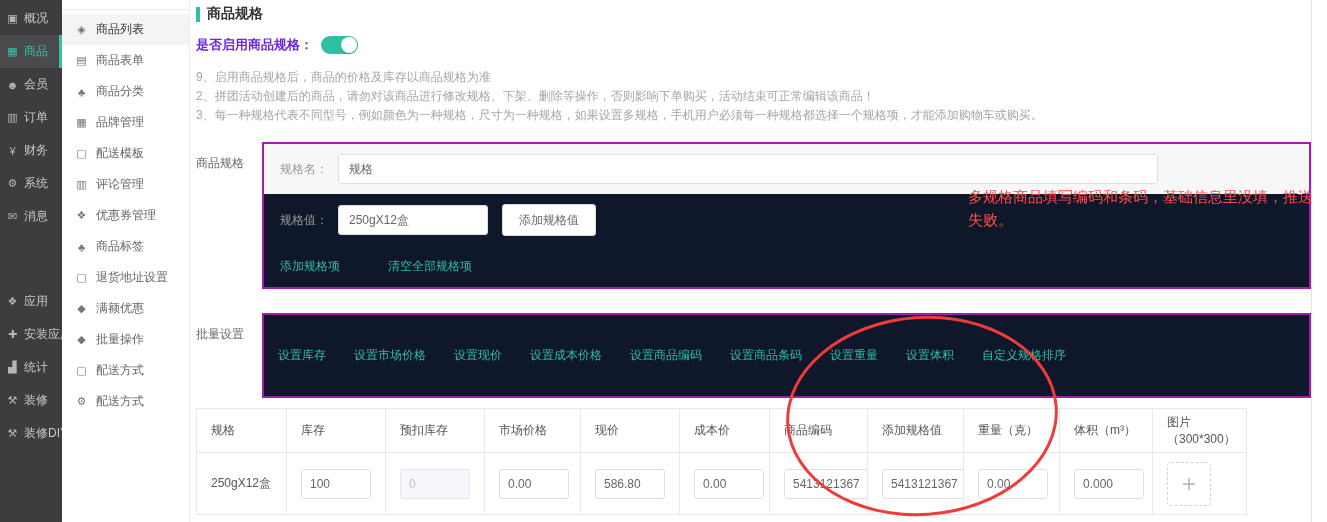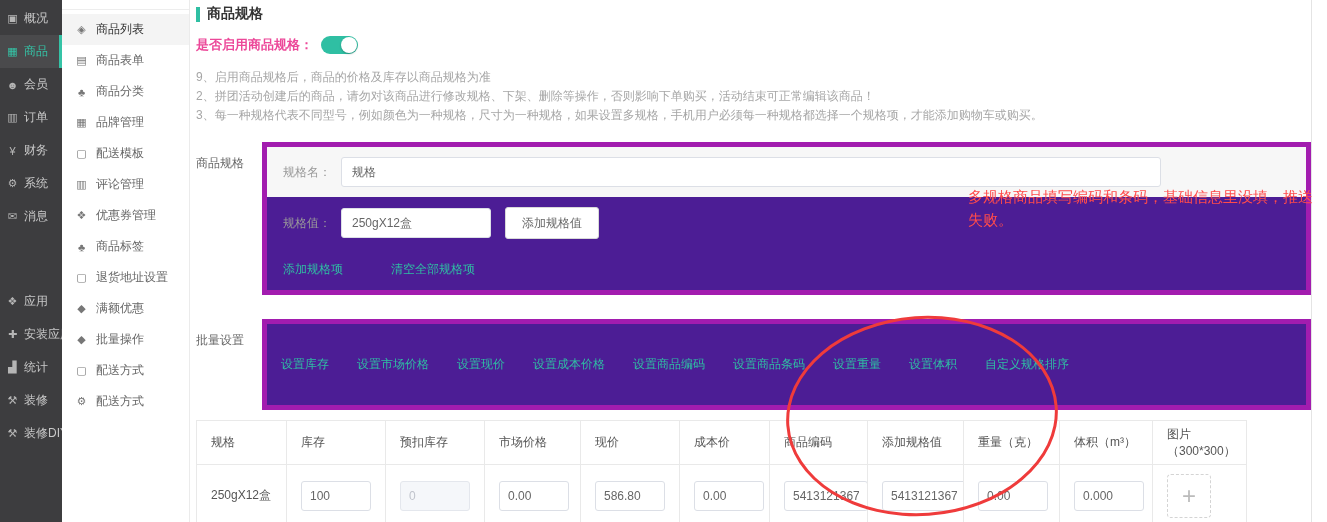--- a/index.html
+++ b/index.html
@@ -27,30 +27,30 @@
   .nav-sub .list { padding-top:4px; }
 
   
   .main { position:relative; width:1122px; flex:0 0 1122px; background:#fff;
     border-right:1px solid #e4e4e4; padding:5px 0 0 6px; }
   .page-title { display:flex; align-items:center; gap:7px; }
   .page-title .bar { width:4px; height:15px; background:#2fbfa3; }
   .page-title .txt { font-size:14px; font-weight:bold; color:#333; }
 
   .toggle-row { display:flex; align-items:center; gap:8px; margin:13px 0 0 0; }
-  .toggle-row .lbl { font-size:13px; font-weight:bold; color:#ec4899; }
+  .toggle-row .lbl { font-size:13px; font-weight:bold; color:#6d28d9; }
   .switch { position:relative; width:37px; height:18px; border-radius:9px; background:#2fbfa3; cursor:pointer; }
   .switch .knob { position:absolute; right:1px; top:1px; width:16px; height:16px; border-radius:50%;
     background:#fff; box-shadow:0 1px 2px rgba(0,0,0,.25); }
 
   .notes { margin:14px 0 0 0; list-style:none; color:#a6a6a6; font-size:12px; line-height:19px; }
 
   .section { display:flex; margin-top:17px; }
   .section > .sec-label { width:66px; flex:0 0 66px; color:#666; font-size:12px; padding-top:13px; }
-  .card { width:1050px; border:5px solid #a21caf; background:#4c1d95; }
+  .card { width:1050px; border:2px solid #a21caf; background:#0f172a; }
   .frow { display:flex; align-items:center; padding:10px 16px; }
   .frow.band { background:#f7f7f7; }
   .frow .flabel { width:58px; flex:0 0 58px; color:#999; }
   input.txt { height:30px; border:1px solid #dcdfe6; border-radius:3px; padding:0 10px;
     color:#666; font-size:12px; font-family:inherit; background:#fff; outline:none; }
   .name-input { width:820px; }
   .value-input { width:150px; }
   .btn { height:32px; padding:0 16px; margin-left:14px; background:#fff; border:1px solid #d9d9d9;
     border-radius:3px; color:#666; font-size:12px; cursor:pointer; font-family:inherit; }
   .links-row { display:flex; gap:48px; padding:12px 16px; }

